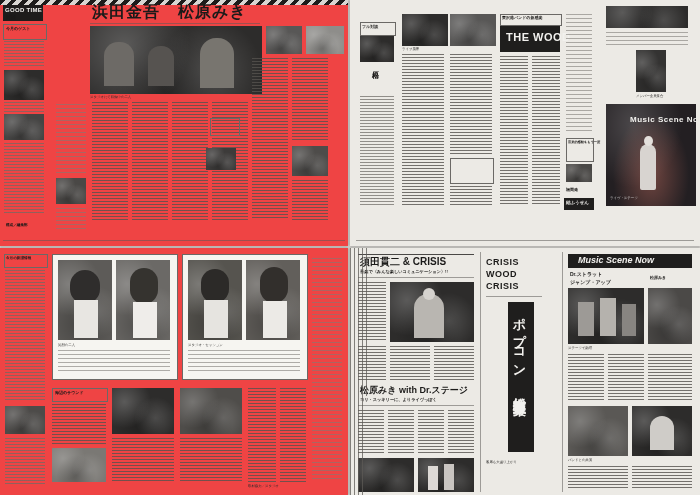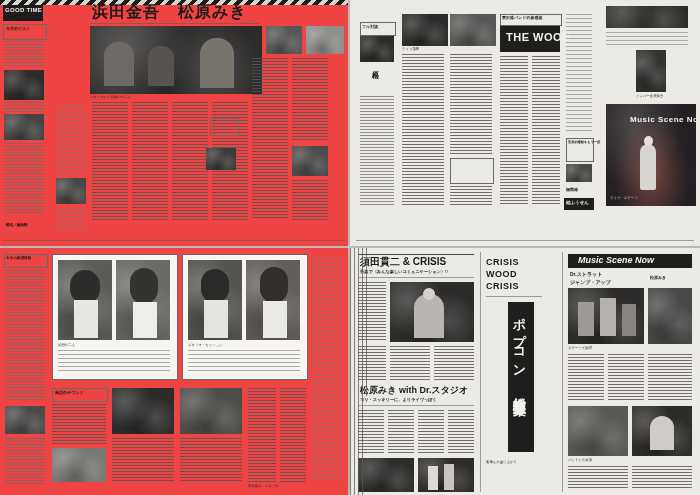--- a/index.html
+++ b/index.html
@@ -231,21 +231,21 @@
     <div class="ph dark" style="left:40px;top:34px;width:84px;height:60px;">
       <div class="grain"></div>
       <div style="position:absolute;left:24px;top:12px;width:30px;height:44px;background:#b9b6b1;border-radius:14px 14px 0 0;"></div>
       <div style="position:absolute;left:33px;top:6px;width:12px;height:12px;background:#d6d3cf;border-radius:50%;"></div>
     </div>
     <div class="txd col" style="left:8px;top:34px;width:28px;height:60px;"></div>
     <div class="txd col" style="left:8px;top:98px;width:28px;height:34px;"></div>
     <div class="txd col" style="left:40px;top:98px;width:40px;height:34px;"></div>
     <div class="txd col" style="left:84px;top:98px;width:40px;height:34px;"></div>
 
-    <div class="hd" style="left:10px;top:138px;font-size:9px;">松原みき with Dr.スタジオ</div>
+    <div class="hd" style="left:10px;top:138px;font-size:9px;">松原みき with Dr.ステージ</div>
     <div class="hd" style="left:10px;top:150px;font-size:4.2px;">ヨリ・スッキリーに、よりライヴっぽく</div>
     <div class="rule" style="left:8px;top:157px;width:116px;height:1px;"></div>
     <div class="txd col" style="left:8px;top:162px;width:26px;height:44px;"></div>
     <div class="txd col" style="left:38px;top:162px;width:26px;height:44px;"></div>
     <div class="txd col" style="left:68px;top:162px;width:26px;height:44px;"></div>
     <div class="txd col" style="left:98px;top:162px;width:26px;height:44px;"></div>
     <div class="ph dark" style="left:8px;top:210px;width:56px;height:34px;">
         <div class="grain"></div>
       </div>
     <div class="ph dark" style="left:68px;top:210px;width:56px;height:34px;">

